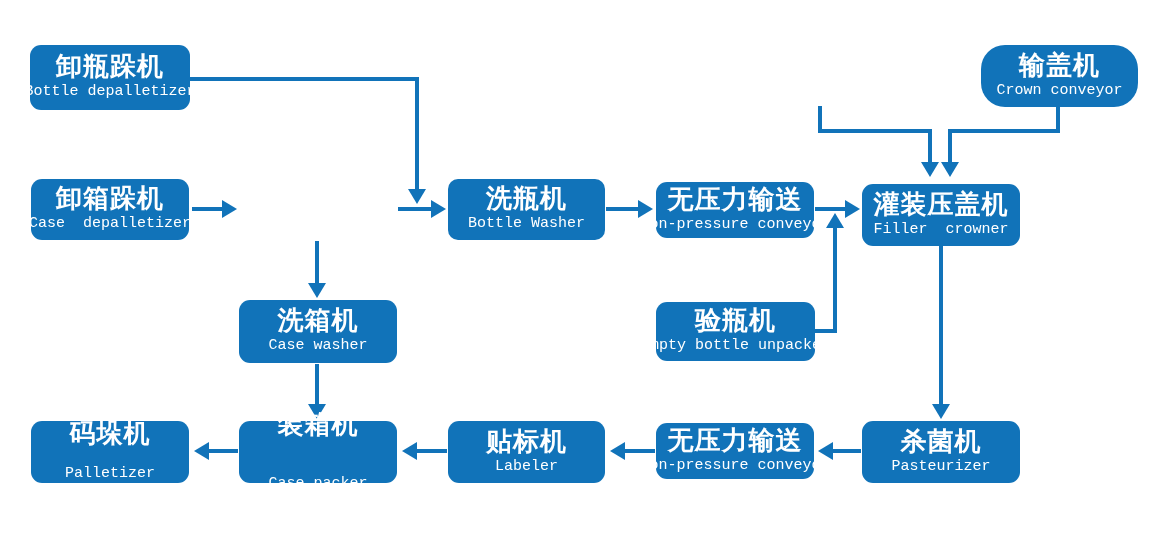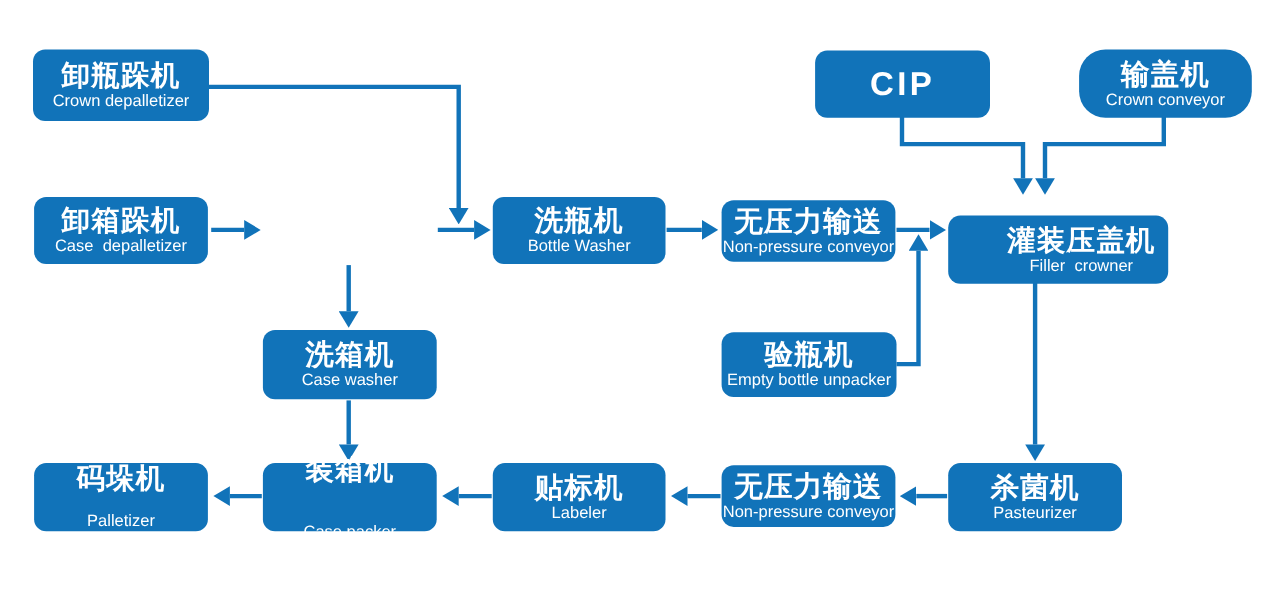--- a/index.html
+++ b/index.html
@@ -1,21 +1,21 @@
 <!DOCTYPE html>
 <html style="--primary: #1173b9; --bg: #ffffff;"><head>
 <meta charset="utf-8">
 <style>
   html,body { margin:0; padding:0; background:#ffffff; }
   .canvas {
     position: relative;
     width: 1164px;
     height: 552px;
     background: var(--bg, #ffffff);
-    font-family: Liberation Sans, sans-serif;
+    font-family: Liberation Mono, monospace;
     overflow: hidden;
   }
   .edges {
     position: absolute;
     left: 0; top: 0;
     width: 1164px; height: 552px;
     pointer-events: none;
   }
   .edges path {
     fill: none;
@@ -75,26 +75,23 @@
     <path d="M317 364 V404" marker-end="url(#arrow)"></path>
     <path d="M941 243 V404" marker-end="url(#arrow)"></path>
     <path d="M861 451 H833" marker-end="url(#arrow)"></path>
     <path d="M655 451 H625" marker-end="url(#arrow)"></path>
     <path d="M447 451 H417" marker-end="url(#arrow)"></path>
     <path d="M238 451 H209" marker-end="url(#arrow)"></path>
   </svg>
 
   <div class="node" style="left:30px; top:45px; width:160px; height:65px;">
     <div class="title">卸瓶跺机</div>
-    <div class="subtitle">Crown depalletizer</div>
+    <div class="subtitle">Bottle depalletizer</div>
   </div>
 
-  <div class="node cip" style="left:741px; top:46px; width:159px; height:61px;">
-    <div class="title">CIP</div>
-  </div>
 
   <div class="node" style="left:981px; top:45px; width:157px; height:62px;border-radius:24px;">
     <div class="title">输盖机</div>
     <div class="subtitle">Crown conveyor</div>
   </div>
 
   <div class="node" style="left:31px; top:179px; width:158px; height:61px;justify-content:center;">
     <div class="title">卸箱跺机</div>
     <div class="subtitle">Case  depalletizer</div>
   </div>
@@ -103,21 +100,21 @@
   <div class="node" style="left:448px; top:179px; width:157px; height:61px;border-radius:10px;">
     <div class="title">洗瓶机</div>
     <div class="subtitle">Bottle Washer</div>
   </div>
 
   <div class="node" style="left:656px; top:182px; width:158px; height:56px;">
     <div class="title">无压力输送</div>
     <div class="subtitle">Non-pressure conveyor</div>
   </div>
 
-  <div class="node" style="left:862px; top:196px; width:158px; height:62px;padding-left:42px;">
+  <div class="node" style="left:862px; top:184px; width:158px; height:62px;">
     <div class="title">灌装压盖机</div>
     <div class="subtitle">Filler  crowner</div>
   </div>
 
   <div class="node" style="left:239px; top:300px; width:158px; height:63px;">
     <div class="title">洗箱机</div>
     <div class="subtitle">Case washer</div>
   </div>
 
   <div class="node" style="left:656px; top:302px; width:159px; height:59px;">

